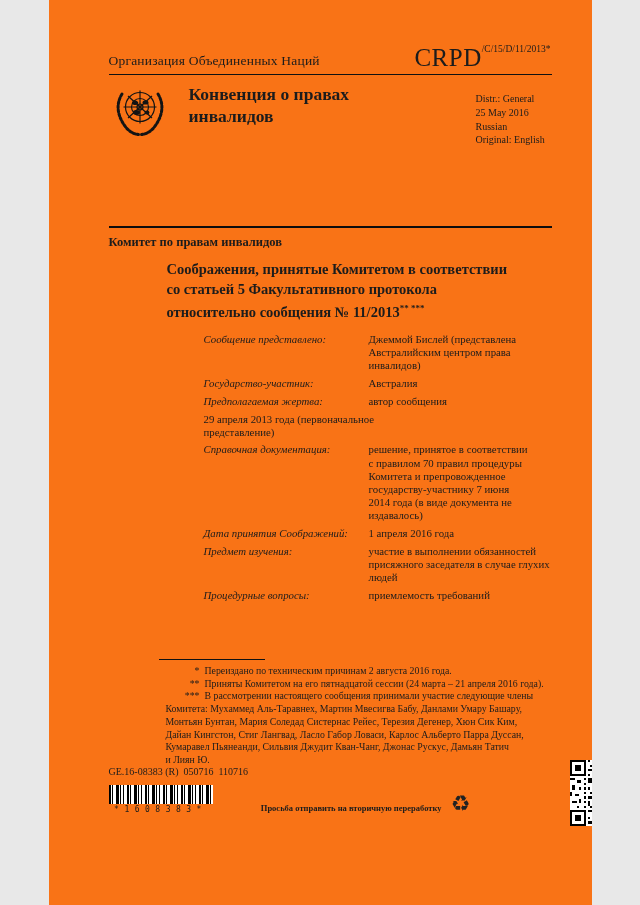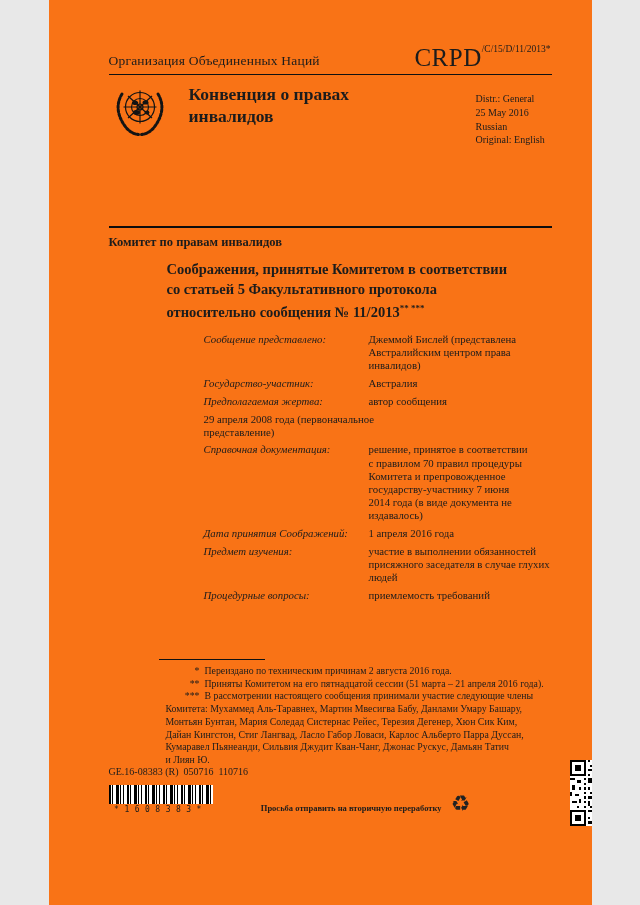--- a/index.html
+++ b/index.html
@@ -107,21 +107,21 @@
     </div>
     <div class="frow">
       <div class="flabel">Государство-участник:</div>
       <div class="fvalue pre">Австралия</div>
     </div>
     <div class="frow">
       <div class="flabel">Предполагаемая жертва:</div>
       <div class="fvalue pre">автор сообщения</div>
     </div>
     <div class="frow">
-      <div class="fvalue pre">29 апреля 2008 года (первоначальное
+      <div class="fvalue pre">29 апреля 2013 года (первоначальное
 представление)</div>
     </div>
     <div class="frow">
       <div class="flabel">Справочная документация:</div>
       <div class="fvalue pre">решение, принятое в соответствии
 с правилом 70 правил процедуры
 Комитета и препровожденное
 государству-участнику 7 июня
 2014 года (в виде документа не
 издавалось)</div>
@@ -138,21 +138,21 @@
     </div>
     <div class="frow">
       <div class="flabel">Процедурные вопросы:</div>
       <div class="fvalue pre">приемлемость требований</div>
     </div>
   </div>
 
   <div class="fn-rule"></div>
   <div class="footnotes">
     <div class="footnote"><span class="fn-marker">*</span><span class="pre">Переиздано по техническим причинам 2 августа 2016 года.</span></div>
-    <div class="footnote"><span class="fn-marker">**</span><span class="pre">Приняты Комитетом на его пятнадцатой сессии (51 марта – 21 апреля 2016 года).</span></div>
+    <div class="footnote"><span class="fn-marker">**</span><span class="pre">Приняты Комитетом на его пятнадцатой сессии (24 марта – 21 апреля 2016 года).</span></div>
     <div class="footnote"><span class="fn-marker">***</span><span class="pre">В рассмотрении настоящего сообщения принимали участие следующие члены
 Комитета: Мухаммед Аль-Таравнех, Мартин Мвесигва Бабу, Данлами Умару Башару,
 Монтьян Бунтан, Мария Соледад Систернас Рейес, Терезия Дегенер, Хюн Сик Ким,
 Дайан Кингстон, Стиг Лангвад, Ласло Габор Ловаси, Карлос Альберто Парра Дуссан,
 Кумаравел Пьянеанди, Сильвия Джудит Кван-Чанг, Джонас Рускус, Дамьян Татич
 и Лиян Ю.</span></div>
   </div>
 
   <div class="ge-number">GE.16-08383 (R)  050716  110716</div>
   <div class="barcode">

